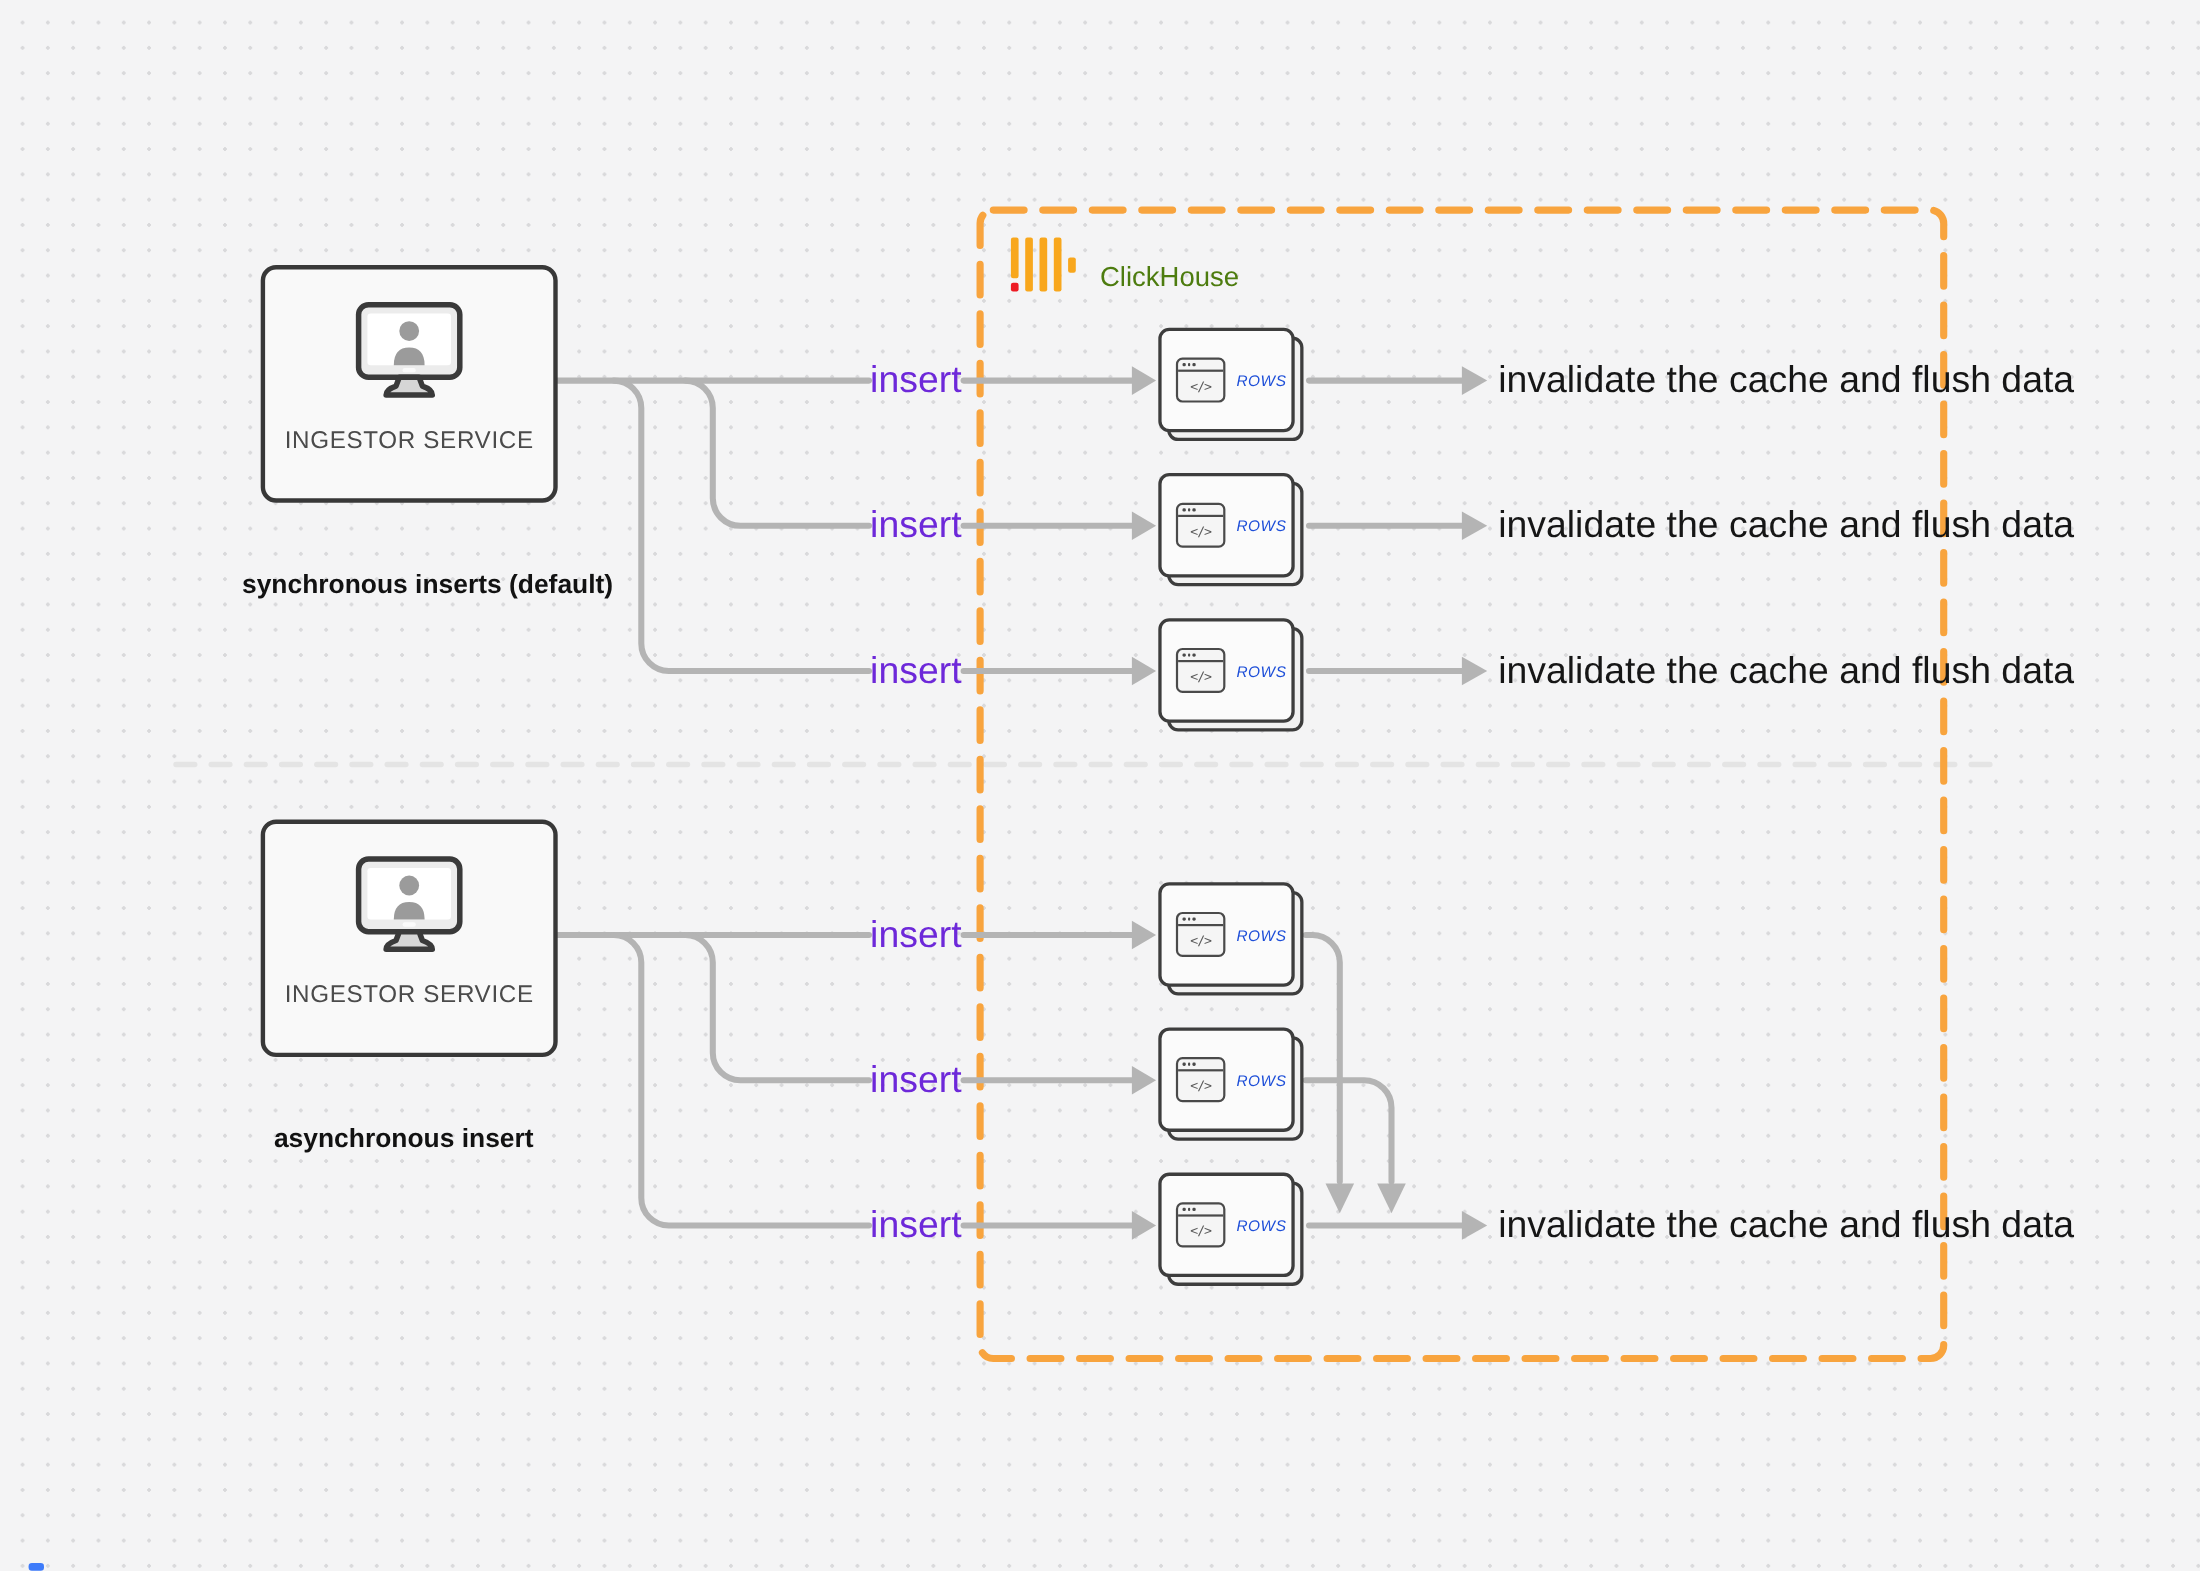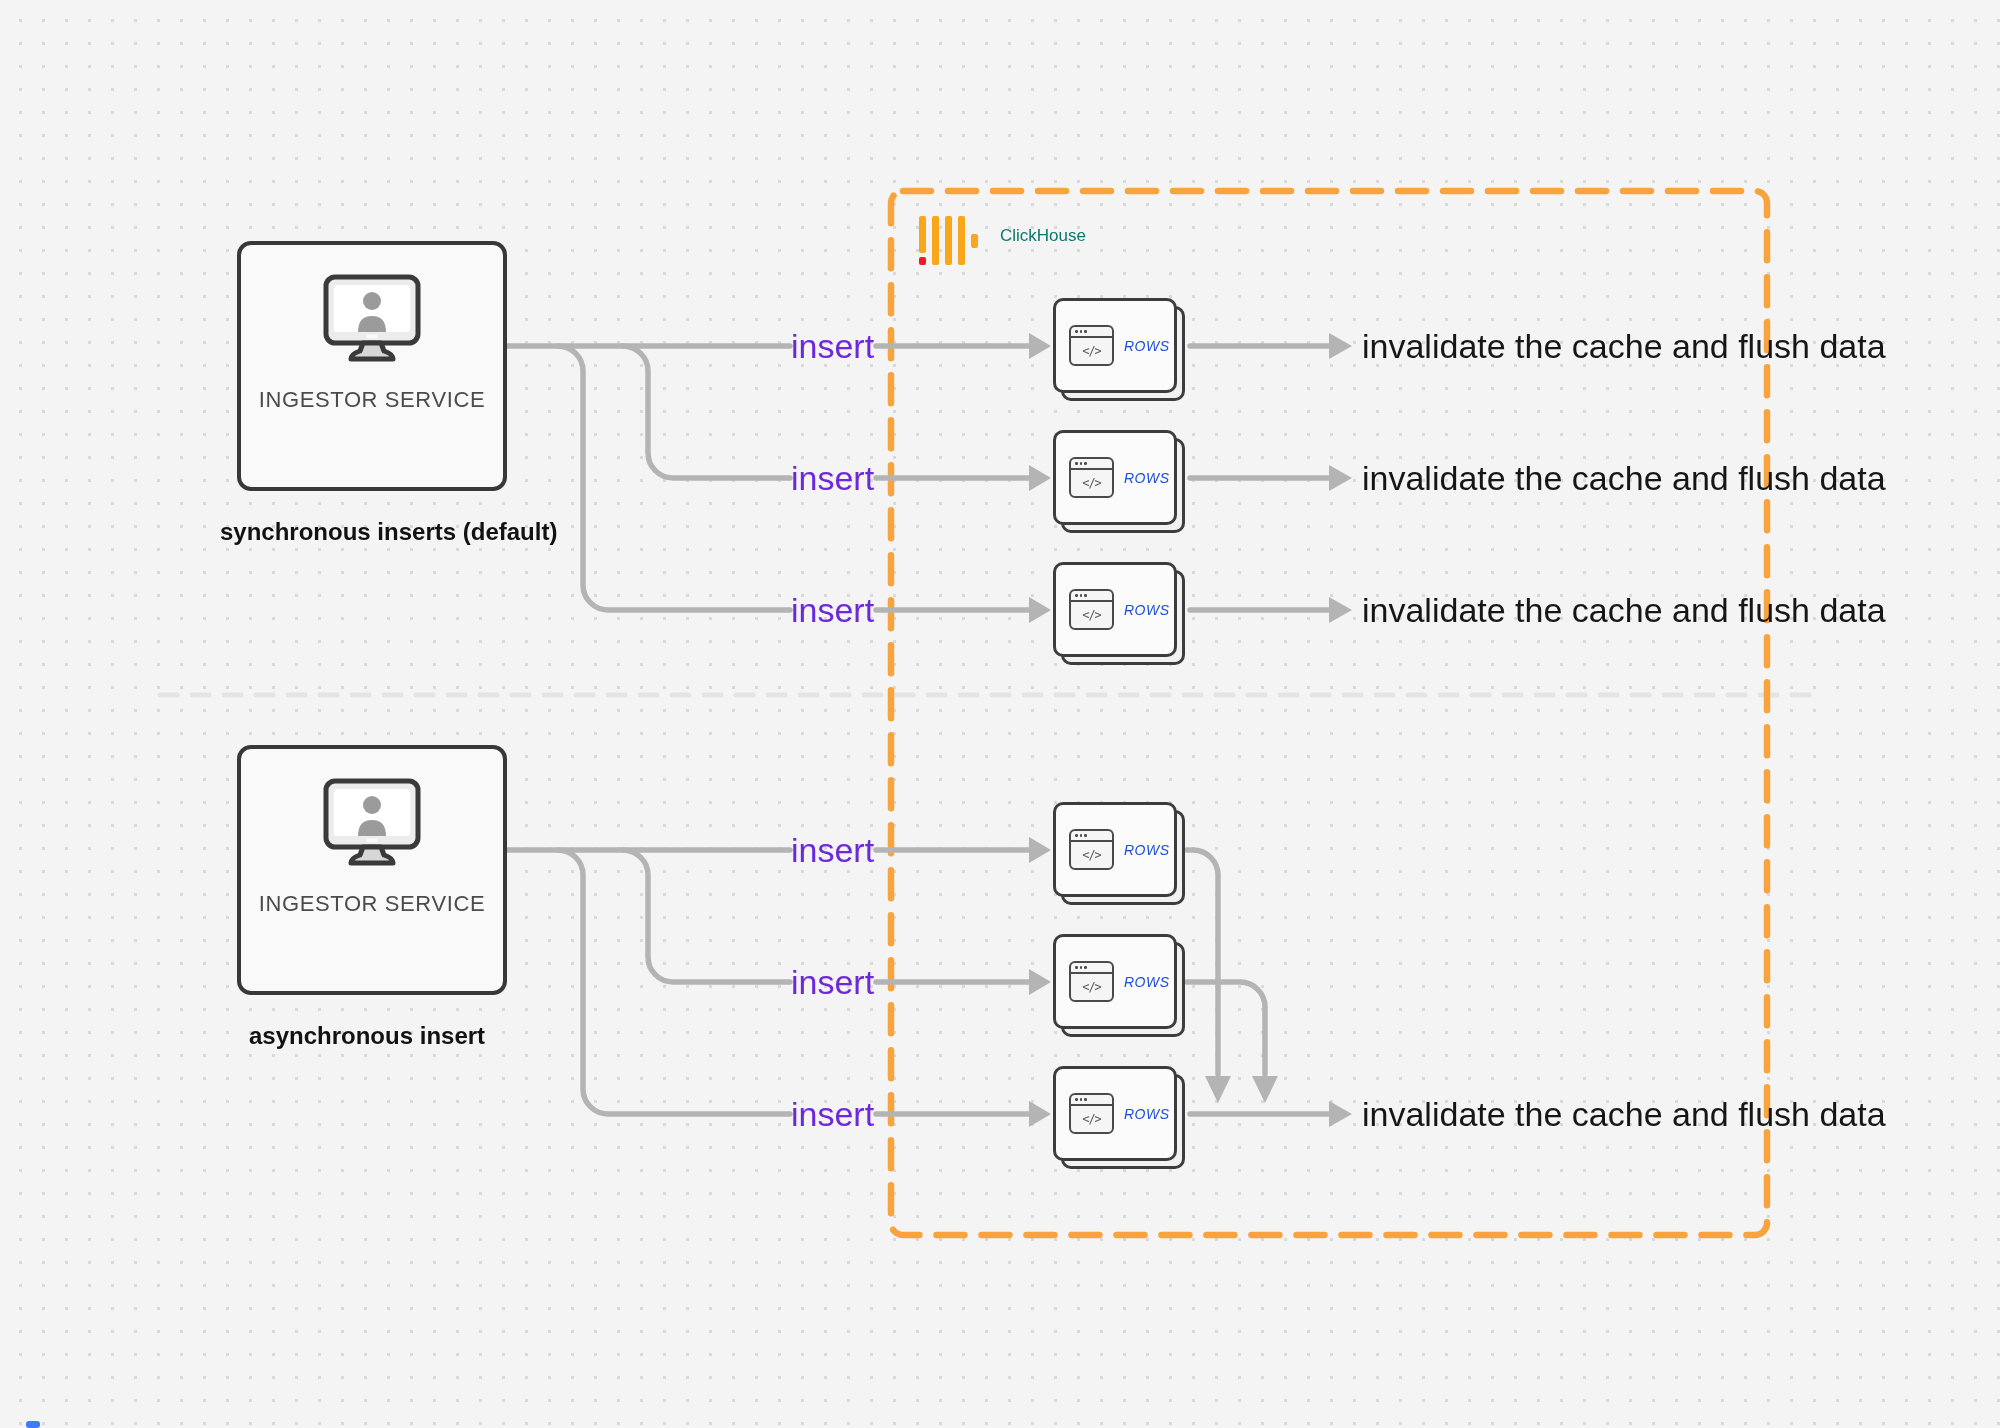--- a/index.html
+++ b/index.html
@@ -9,21 +9,21 @@
     background-color:#f4f4f5;
     background-image:radial-gradient(circle,#d9d9db 1.6px,transparent 1.7px);
     background-size:23px 23px;
     background-position:9px 9px;
     position:relative;
   }
   svg.connectors{position:absolute;left:0;top:0;pointer-events:none;}
 
   
   .ingestor-box{
-    position:absolute;left:237px;width:270px;height:250px;
+    position:absolute;left:237px;width:270px;height:216px;
     background:#f9f9f9;border:4px solid #383838;border-radius:14px;
     box-sizing:border-box;
   }
   .ingestor-box .monitor-wrap{position:absolute;left:50%;top:28px;transform:translateX(-50%);}
   .ingestor-label{
     position:absolute;left:0;right:0;top:142px;text-align:center;
     font-size:22px;color:#4b4b4b;letter-spacing:0.6px;
   }
 
   
@@ -74,21 +74,21 @@
   }
 
   
   .ch-logo{position:absolute;left:919px;top:216px;display:flex;align-items:flex-start;}
   .ch-bars{display:flex;gap:6px;height:49px;}
   .ch-bar{width:7px;height:49px;border-radius:2px;background:#F8A71D;}
   .ch-bar.first{background:transparent;display:flex;flex-direction:column;}
   .ch-bar.first .seg-yellow{width:7px;height:37px;border-radius:2px;background:#F8A71D;}
   .ch-bar.first .seg-red{width:7px;height:8px;border-radius:2px;background:#ED1B24;margin-top:4px;}
   .ch-bar.small{height:14px;margin-top:18px;}
-  .ch-wordmark{margin-left:22px;margin-top:10px;font-size:17px;font-weight:500;color:#0f766e;}
+  .ch-wordmark{margin-left:22px;margin-top:22px;font-size:25px;font-weight:500;color:#4d7c0f;}
 
   .blue-sliver{
     position:absolute;left:26px;top:1421px;width:14px;height:7px;
     background:#3e7bfa;border-radius:3px;
   }
 </style>
 </head>
 <body>
 
 <svg class="connectors" width="2000" height="1428" viewBox="0 0 2000 1428">

